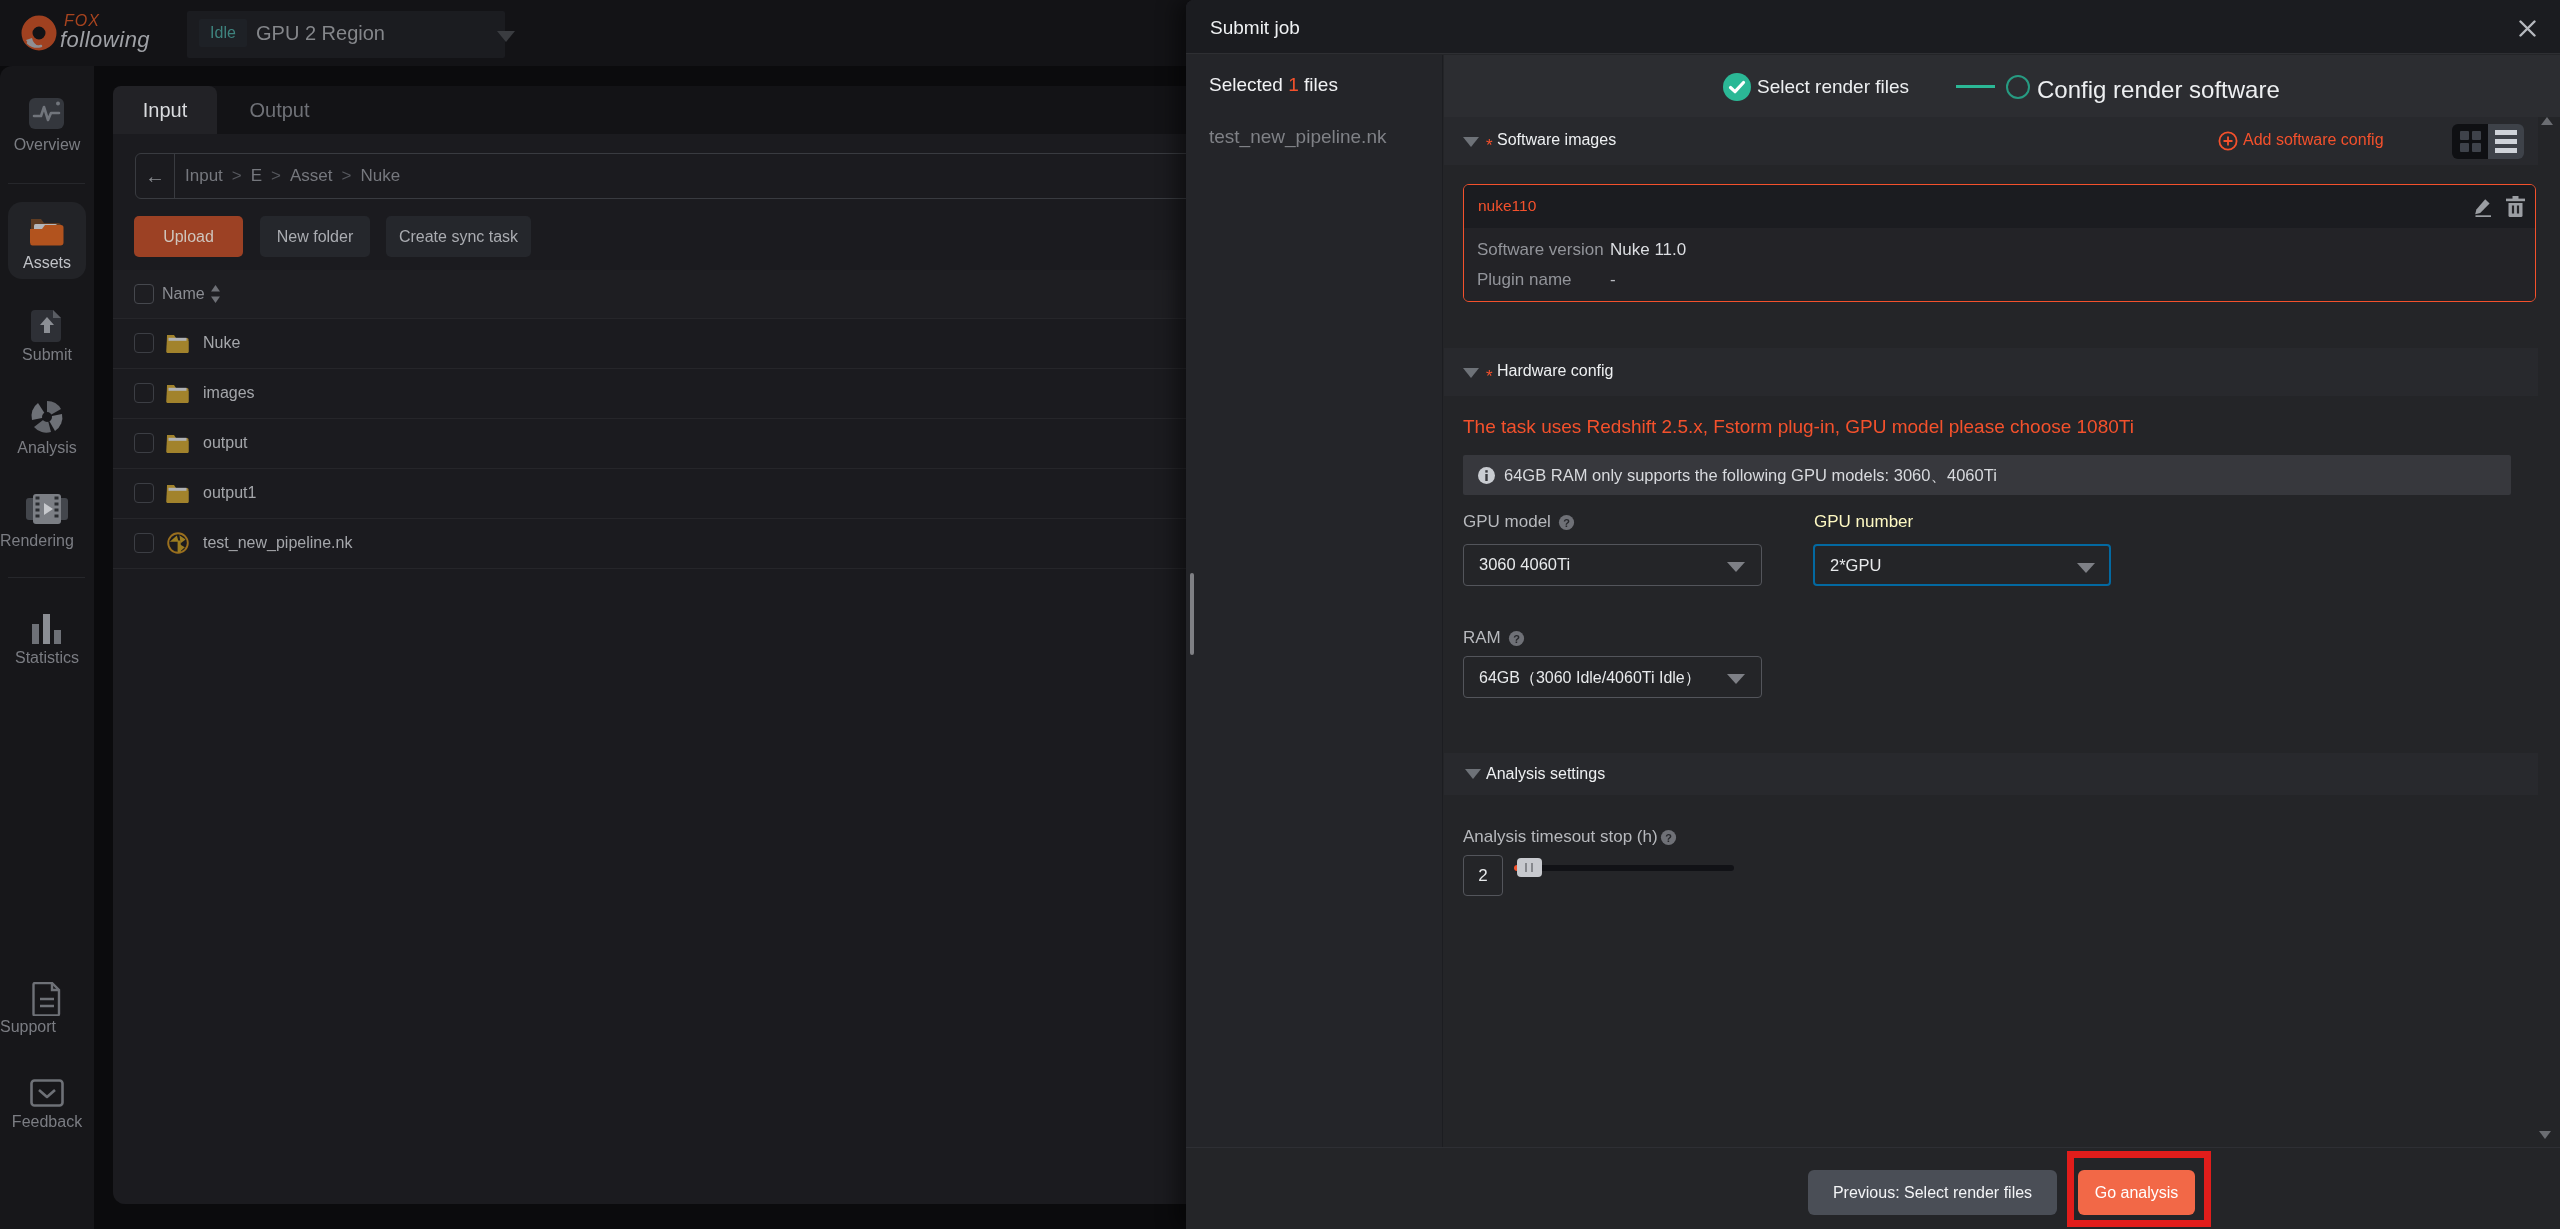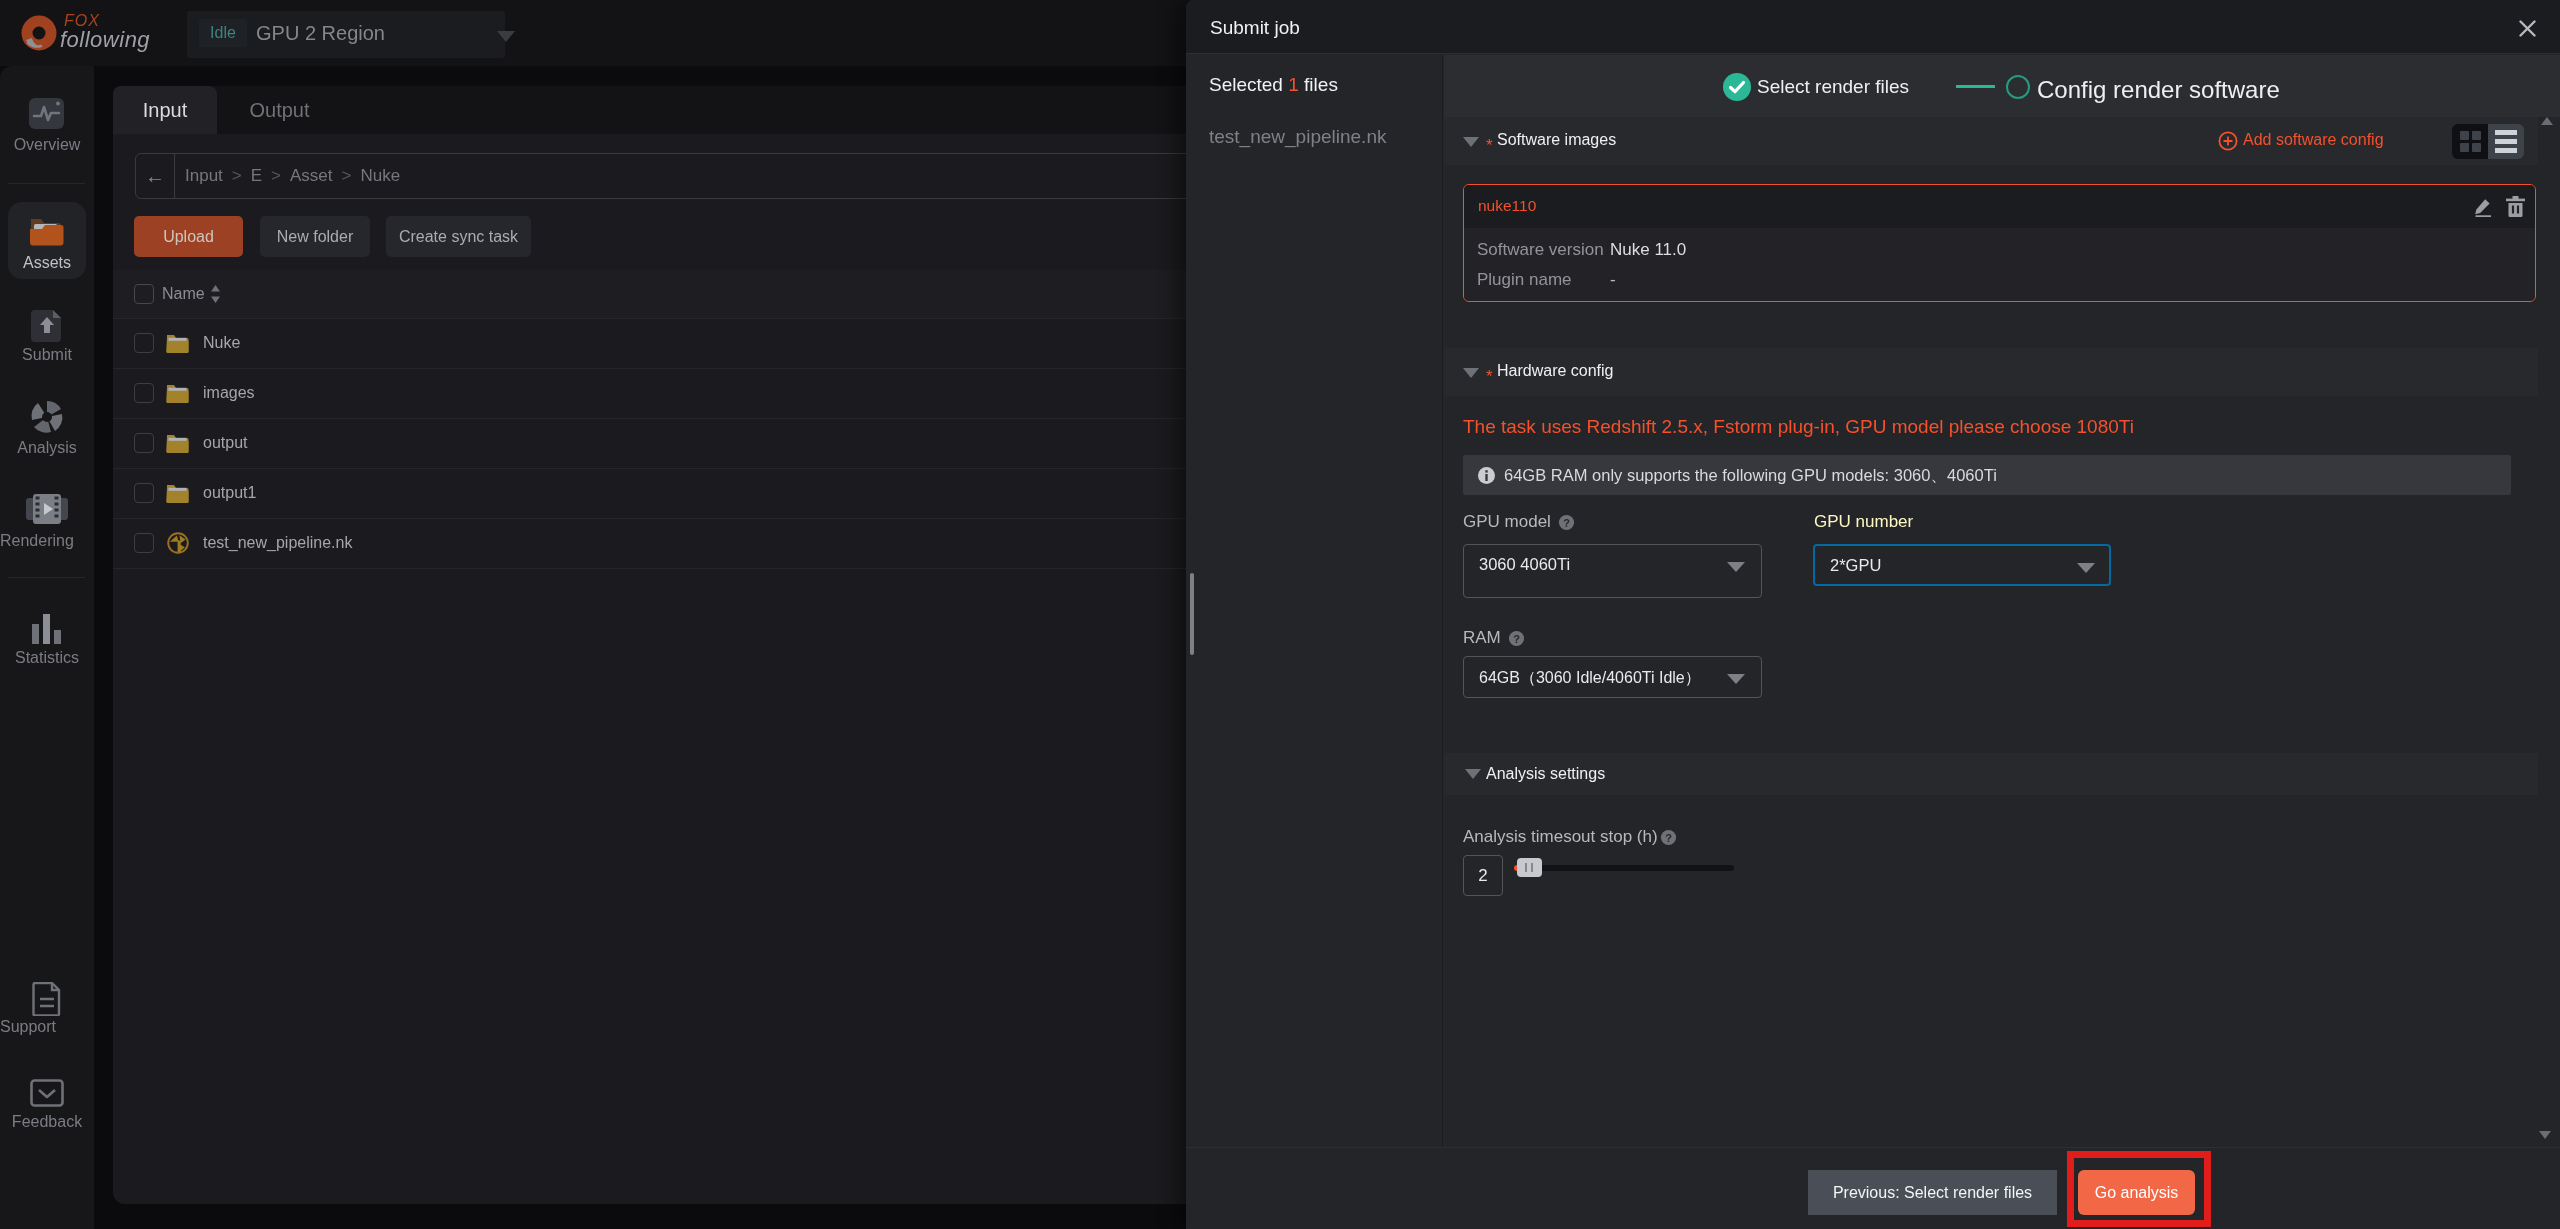--- a/index.html
+++ b/index.html
@@ -255,21 +255,21 @@
     <rect x="7.3" y="7" width="2.4" height="7" fill="#37383d"></rect>
   </svg>
   <div class="abs" style="left:318px;top:465px;font-size:16.5px;color:#d8dade">64GB RAM only supports the following GPU models: 3060、4060Ti</div>
 
   <div class="abs" style="left:277px;top:512px;font-size:17px;color:#b7b9bd">GPU model</div>
   <svg class="abs" style="left:372px;top:514px" width="17" height="17" viewBox="0 0 17 17">
       <circle cx="8.5" cy="8.5" r="7.6" fill="#6f7177"></circle>
       <text x="8.5" y="12.5" text-anchor="middle" font-size="11" fill="#26272b" font-weight="bold">?</text>
     </svg>
   <div class="abs" style="left:628px;top:512px;font-size:17px;color:#fef9c3">GPU number</div>
-  <div class="abs" style="left:277px;top:544px;width:299px;height:54px;border:1px solid #53555b;border-radius:4px">
+  <div class="abs" style="left:277px;top:544px;width:299px;height:42px;border:1px solid #53555b;border-radius:4px">
     <div class="abs" style="left:15px;top:10px;font-size:16.5px;color:#e8eaec">3060 4060Ti</div>
     <div class="abs" style="left:263px;top:17px;width:0;height:0;border-left:9px solid transparent;border-right:9px solid transparent;border-top:10px solid #7e8086"></div>
   </div>
   <div class="abs" style="left:627px;top:544px;width:298px;height:42px;border:2px solid #0369a1;border-radius:4px">
     <div class="abs" style="left:15px;top:10px;font-size:16.5px;color:#e8eaec">2*GPU</div>
     <div class="abs" style="left:262px;top:17px;width:0;height:0;border-left:9px solid transparent;border-right:9px solid transparent;border-top:10px solid #7e8086"></div>
   </div>
 
   <div class="abs" style="left:277px;top:628px;font-size:17px;color:#b7b9bd">RAM</div>
   <svg class="abs" style="left:322px;top:630px" width="17" height="17" viewBox="0 0 17 17">
@@ -292,19 +292,19 @@
     </svg>
   <div class="abs" style="left:277px;top:855px;width:40px;height:41px;border:1px solid #53555b;border-radius:4px;text-align:center;line-height:39px;font-size:17px;color:#e8eaec">2</div>
   <div class="abs" style="left:328px;top:865px;width:220px;height:6px;background:#111216;border-radius:3px"></div>
   <div class="abs" style="left:328px;top:865px;width:10px;height:6px;background:#f4512c;border-radius:3px 0 0 3px"></div>
   <div class="abs" style="left:331px;top:858px;width:25px;height:19px;background:#c7c9ce;border-radius:4px">
     <div class="abs" style="left:8px;top:5px;width:2px;height:9px;background:#85878c"></div>
     <div class="abs" style="left:14px;top:5px;width:2px;height:9px;background:#85878c"></div>
   </div>
 
   <div class="abs" style="left:0;top:1147px;width:1374px;height:82px;background:#242528;border-top:1px solid #2e2f34"></div>
-  <div class="abs flex bold" style="left:622px;top:1170px;width:249px;height:45px;background:#4a4e56;border-radius:0;justify-content:center;font-size:16px;color:#f3f4f6">Previous: Select render files</div>
+  <div class="abs flex bold" style="left:622px;top:1170px;width:249px;height:45px;background:#4a4e56;border-radius:6px;justify-content:center;font-size:16px;color:#f3f4f6">Previous: Select render files</div>
   <div class="abs flex bold" style="left:892px;top:1170px;width:117px;height:45px;background:#f26847;border-radius:6px;justify-content:center;font-size:16px;color:#ffffff">Go analysis</div>
   <div class="abs" style="left:881px;top:1151px;width:144px;height:76px;border:7px solid #e11d1b"></div>
 
   <div class="abs" style="left:1355px;top:117px;width:0;height:0;border-left:6px solid transparent;border-right:6px solid transparent;border-bottom:8px solid #6b6d72"></div>
   <div class="abs" style="left:1353px;top:1131px;width:0;height:0;border-left:6px solid transparent;border-right:6px solid transparent;border-top:8px solid #6b6d72"></div>
 </div>
 
 </body></html>

